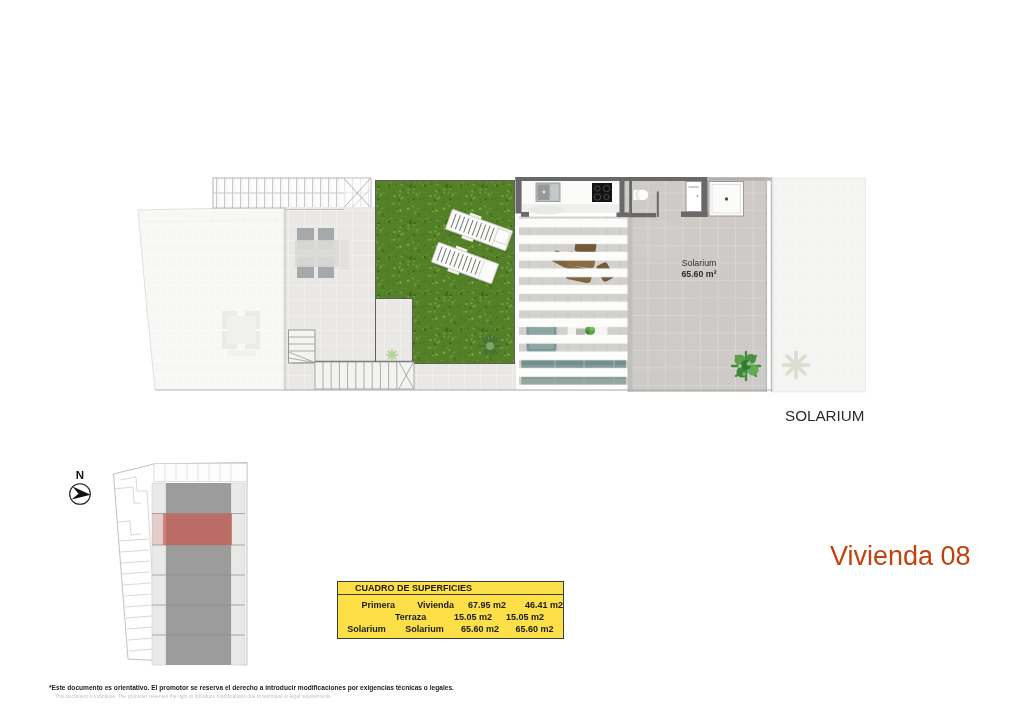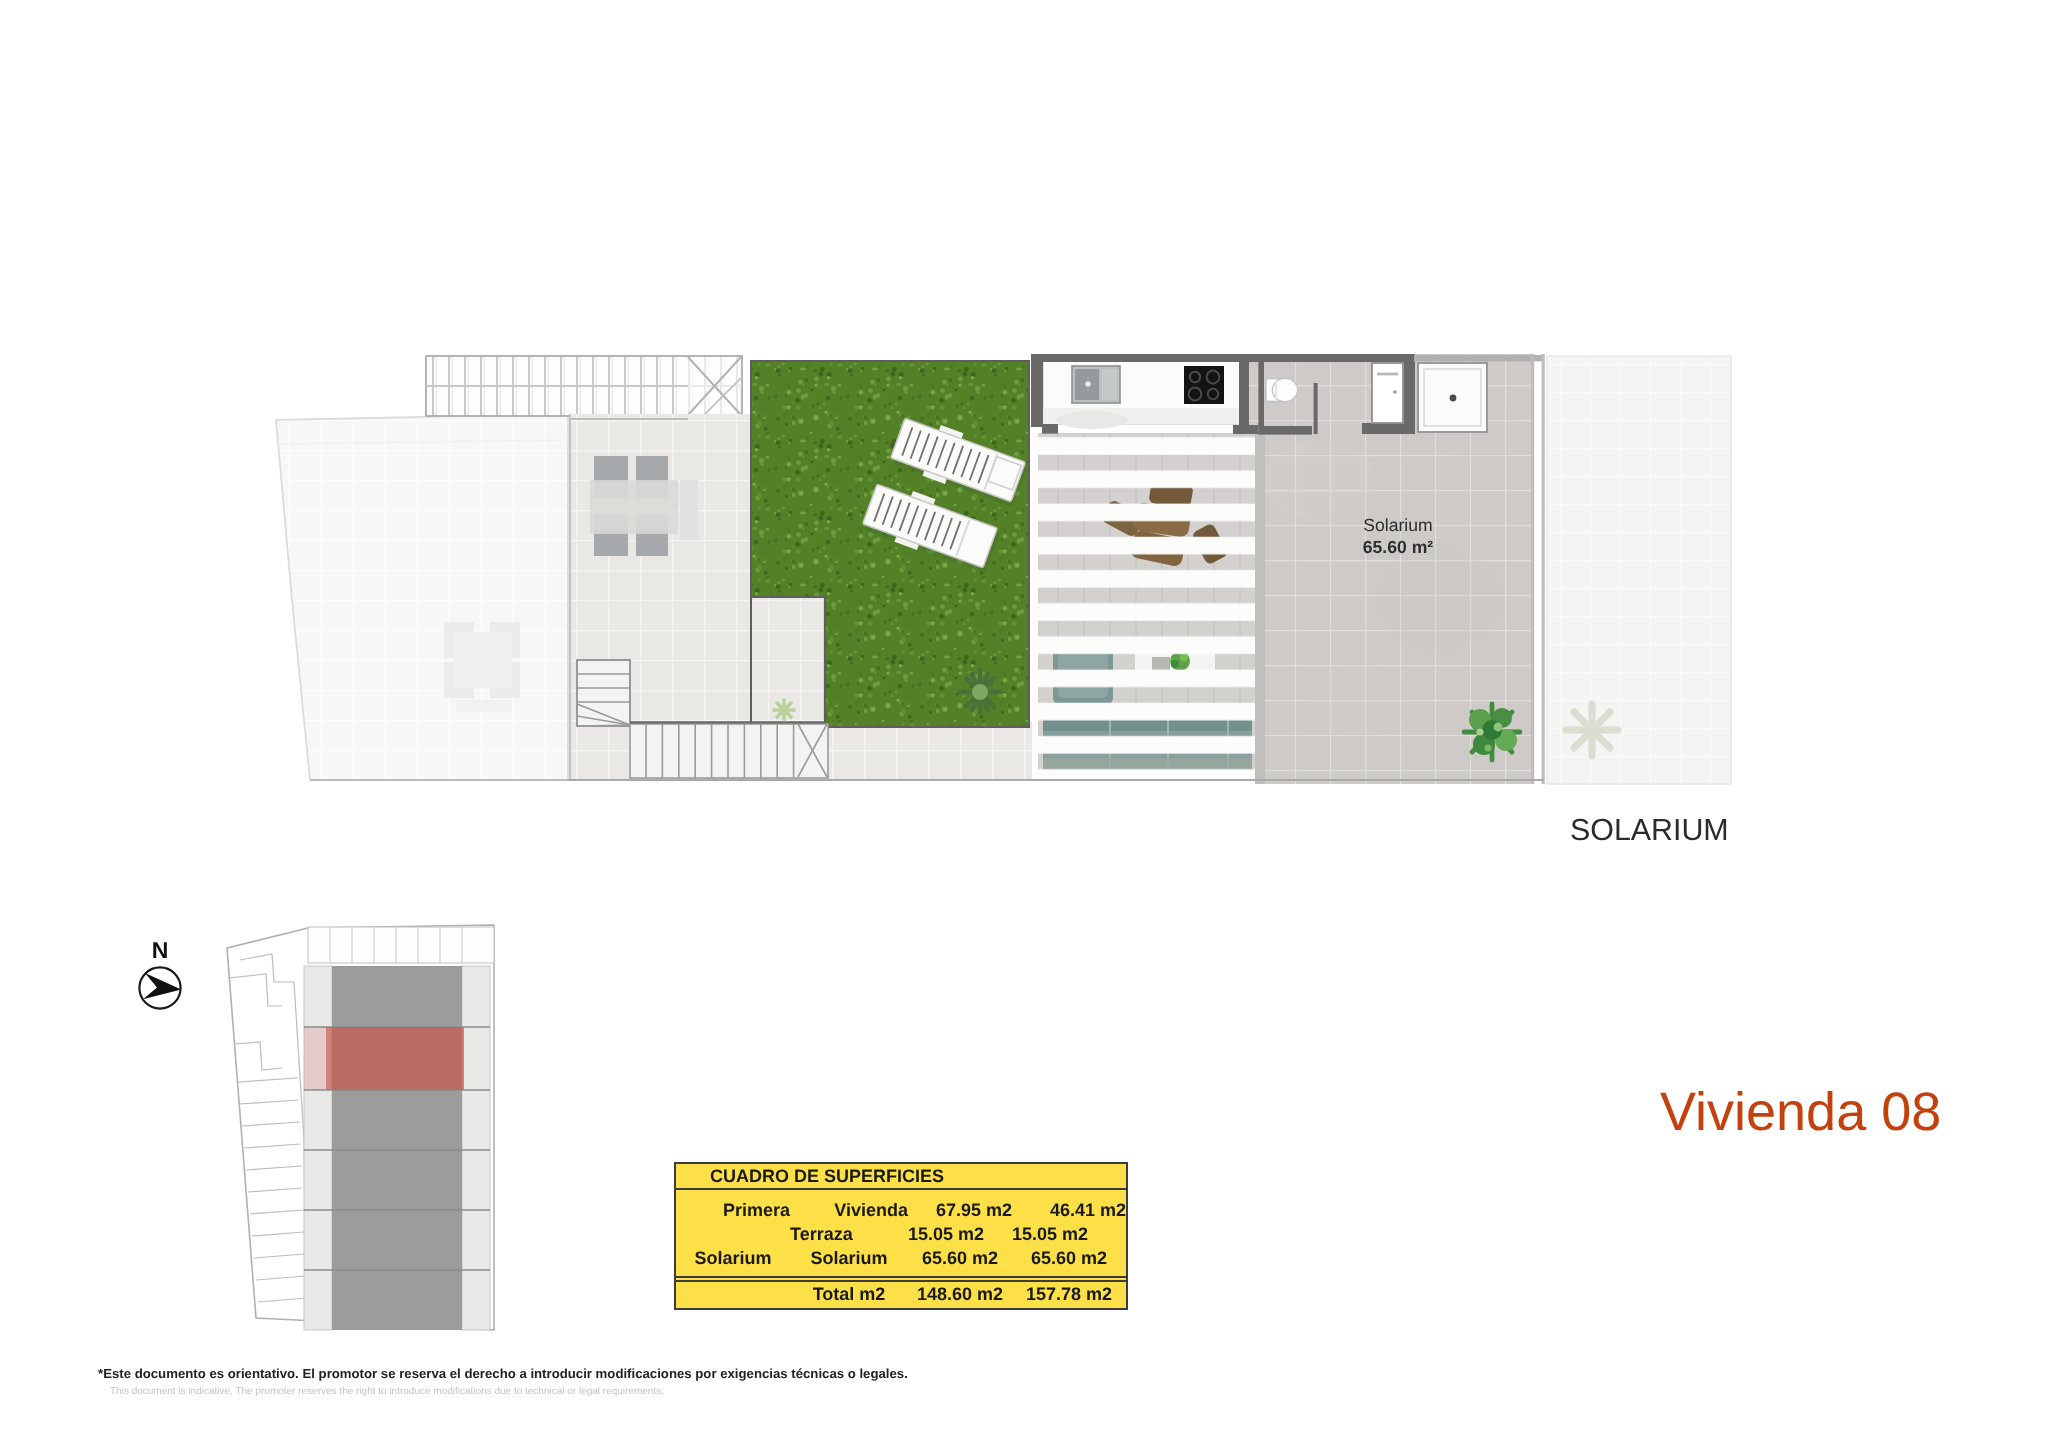--- a/index.html
+++ b/index.html
@@ -425,23 +425,17 @@
         <div style="flex:1">15.05 m2</div>
   </div>
   <div style="display:flex;height:12px;line-height:12px;text-align:center;padding-bottom:3px">
    <div style="width:57px">Solarium</div>
         <div style="width:59px">Solarium</div>
         <div style="width:52px">65.60 m2</div>
         <div style="flex:1">65.60 m2</div>
   </div>
  </div>
 
- <div style="display:flex;height:13px;line-height:13.5px;text-align:center;border-top:3px double #3c3c3c">
-  <div style="width:57px"></div>
-      <div style="width:59px">Total m2</div>
-      <div style="width:52px">148.60 m2</div>
-      <div style="flex:1">157.78 m2</div>
- </div>
 </div>
 
 <div class="abs" style="left:49px;top:684px;font-size:6.6px;font-weight:bold;color:#222">*Este documento es orientativo. El promotor se reserva el derecho a introducir modificaciones por exigencias técnicas o legales.</div>
 
 <div class="abs" style="left:55px;top:693px;font-size:5px;color:#c3c3c3">This document is indicative. The promoter reserves the right to introduce modifications due to technical or legal requirements.</div>
 
 </body></html>

